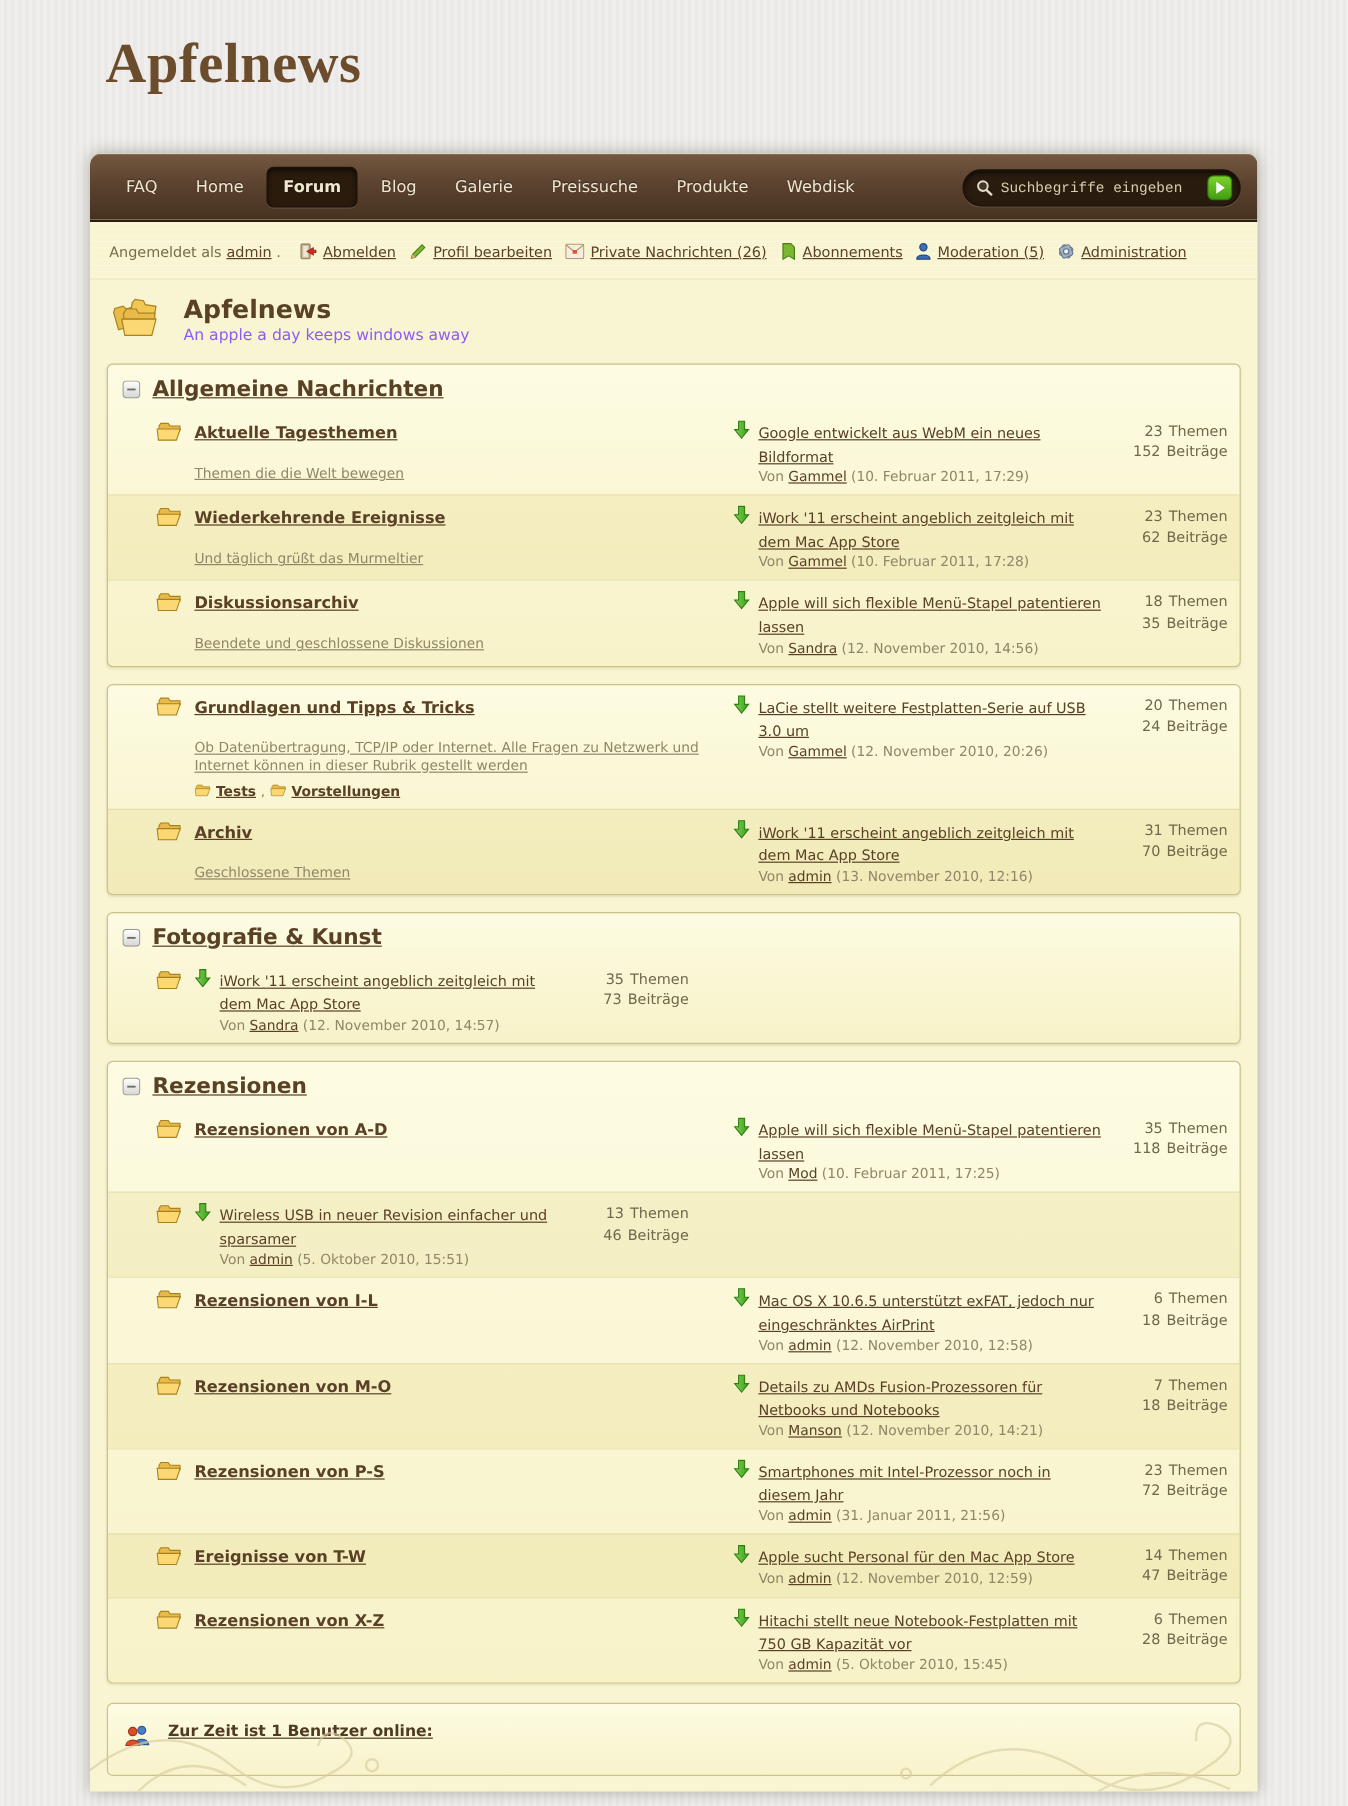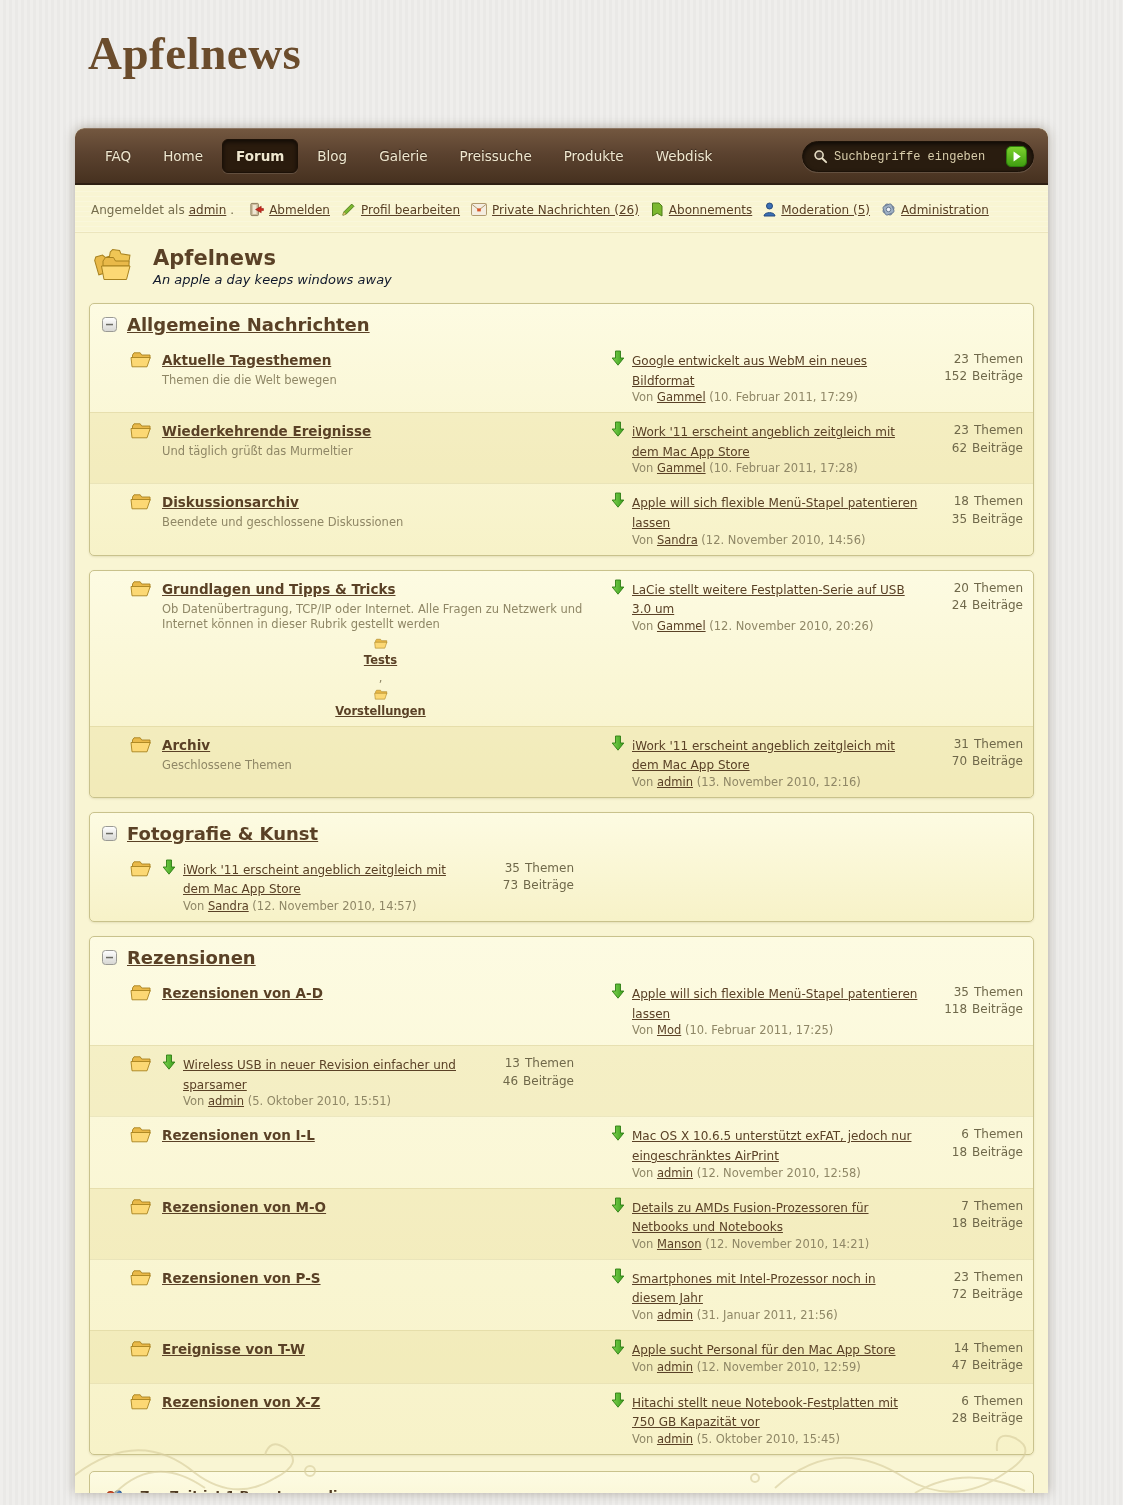--- a/index.html
+++ b/index.html
@@ -56,41 +56,41 @@
     background:
       repeating-linear-gradient(0deg, rgba(255,255,255,0.18) 0 1px, transparent 1px 5px);
     border-bottom: 1px solid #ece5bd;
   }
   .userbar a, .link { color: #5a4126; text-decoration: underline; cursor: pointer; }
   .ub-item { display: inline-flex; align-items: center; gap: 5px; margin-left: 11px; }
   .ub-item svg { display: block; }
   
   .board-head { display: flex; align-items: center; gap: 14px; padding: 12px 16px 10px; }
   .board-title { font-size: 21px; font-weight: bold; color: #5a4126; }
-  .board-sub { font-size: 13px; color: #0f172a; margin-top: 2px; font-style: italic; }
+  .board-sub { font-size: 13px; color: #8b5cf6; margin-top: 2px; }
   
   .cat {
     margin: 6px 14px 14px; border: 1px solid #c9c28c; border-radius: 5px;
     background: linear-gradient(#fdfbe2, #f7f2c8);
     box-shadow: 0 1px 2px rgba(120,105,50,0.15);
     overflow: hidden;
   }
   .cat-head { padding: 10px 12px 7px; }
   .cat-head-row { display: flex; align-items: center; gap: 10px; }
   .cat-title { font-size: 18px; font-weight: bold; color: #5a4126; text-decoration: underline; cursor: pointer; }
   .cat-desc { font-size: 11.5px; color: #8f8766; margin: 2px 0 0 26px; }
   .collapse-btn { cursor: pointer; line-height: 0; }
   .f-row { display: flex; padding: 8px 10px 8px 40px; align-items: flex-start; }
   .f-row.alt { background: rgba(232,222,155,0.35); }
   .f-row + .f-row { border-top: 1px solid rgba(190,178,115,0.25); }
   .f-icon { width: 32px; padding-top: 1px; }
   .f-main { flex: 1; padding-right: 12px; }
   .f-name { font-size: 13.5px; font-weight: bold; color: #5a4126; text-decoration: underline; cursor: pointer; }
-  .f-desc { font-size: 11.5px; color: #8f8766; margin-top: 4px; line-height: 1.35; max-width: 440px; }
-  .f-subs { margin-top: 5px; font-size: 11.5px; color: #8f8766; display: flex; align-items: center; gap: 4px; flex-direction: column; }
+  .f-desc { font-size: 11.5px; color: #8f8766; margin-top: 18px; line-height: 1.35; max-width: 440px; text-decoration: underline; }
+  .f-subs { margin-top: 5px; font-size: 11.5px; color: #8f8766; display: flex; align-items: center; gap: 4px; }
   .f-subs a { font-weight: bold; }
   .f-last { width: 308px; display: flex; gap: 7px; align-items: flex-start; }
   .lp-title { font-size: 12px; color: #5a4126; text-decoration: underline; cursor: pointer; line-height: 1.3; }
   .lp-by { font-size: 11.5px; color: #8f8766; margin-top: 1px; }
   .f-counts { width: 104px; text-align: right; font-size: 12px; color: #6f684a; line-height: 1.45; padding-top: 1px; }
   .f-counts .num { display: inline-block; min-width: 26px; text-align: right; margin-right: 5px; }
   
   .info-box {
     margin: 16px 14px 6px; border: 1px solid #c9c28c; border-radius: 5px;
     background: linear-gradient(#fdfbe2, #f8f3cc); padding: 10px 12px 14px;

